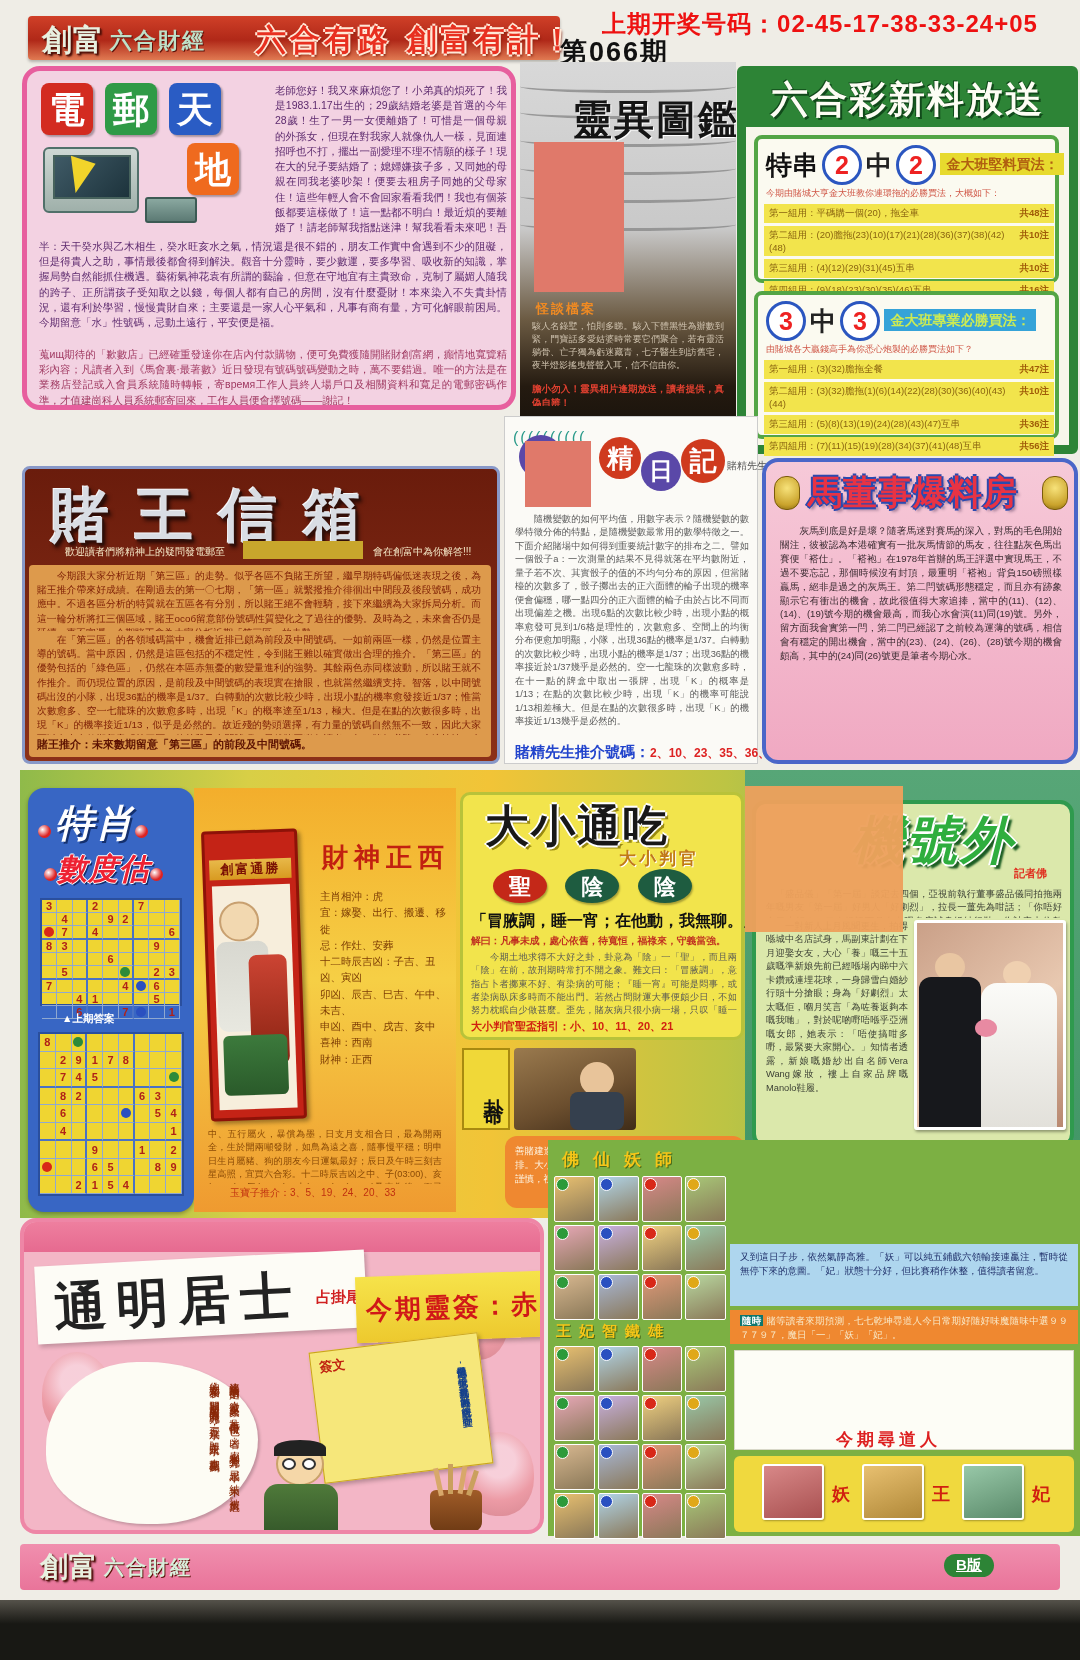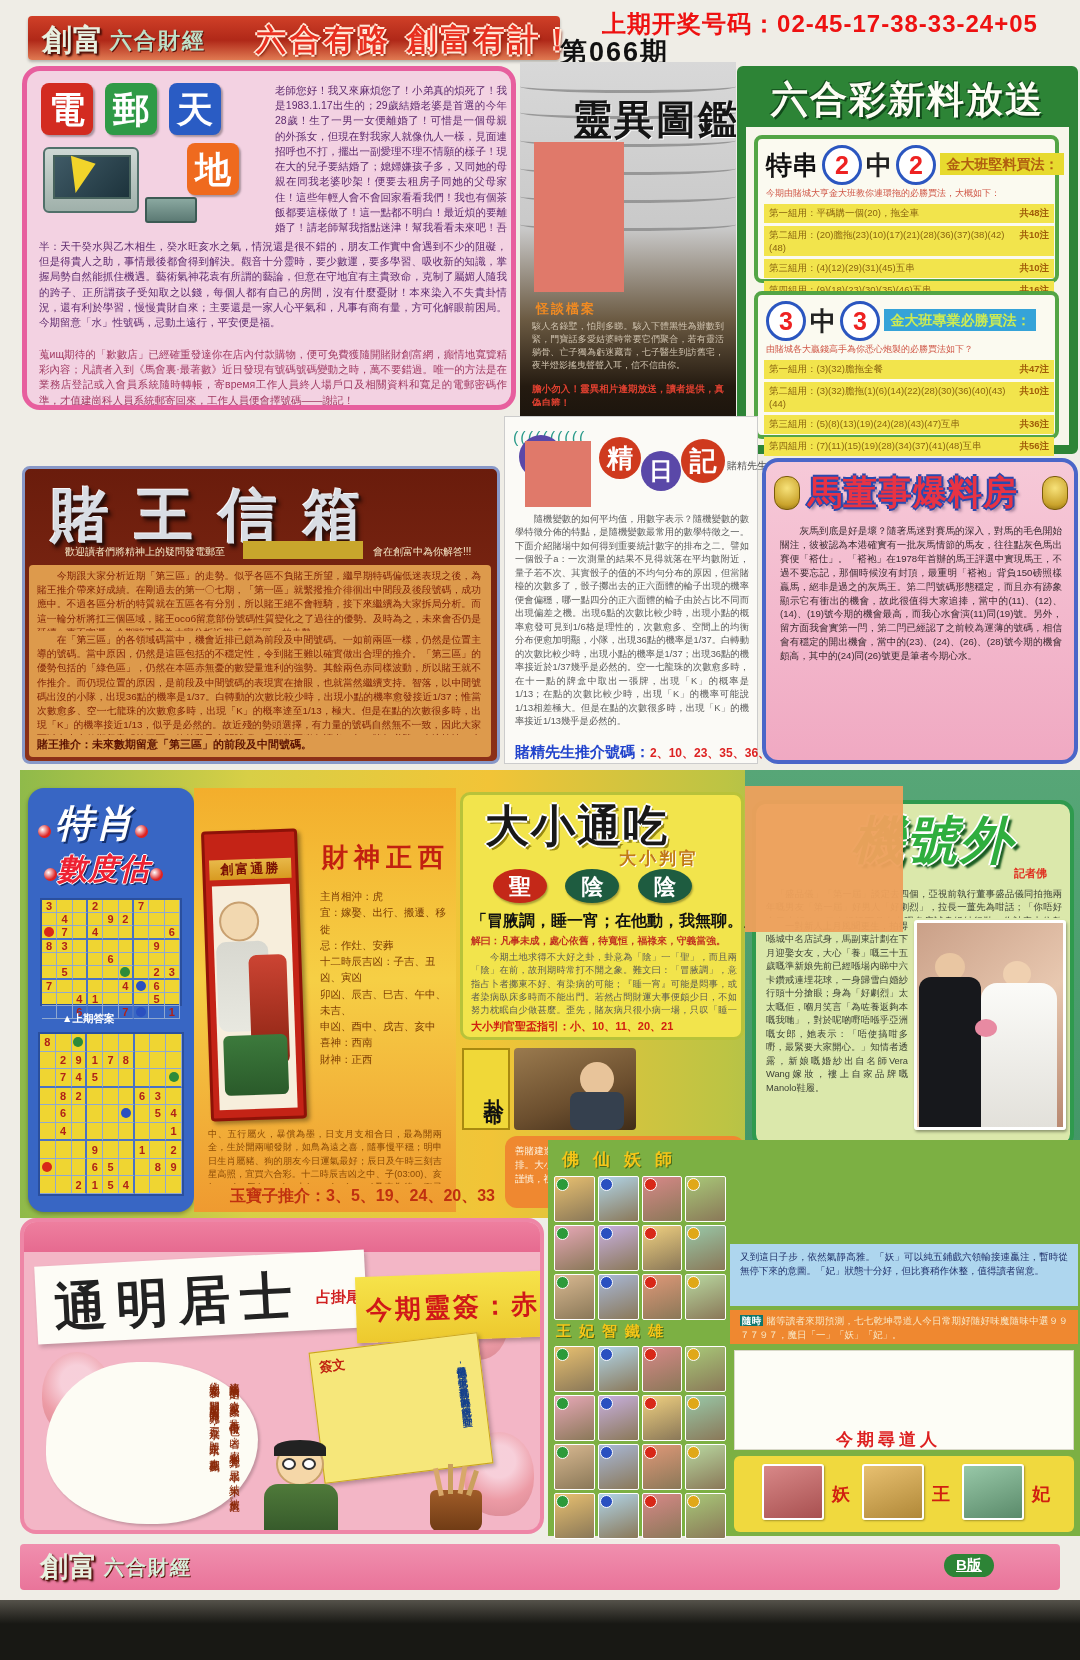--- a/index.html
+++ b/index.html
@@ -84,21 +84,21 @@
   .zans{color:#fff;font-size:10.5px;font-weight:bold;}
 
   
   .almanac{background:linear-gradient(180deg,#f3ae2c,#f6cf45 45%,#ef9a30);}
   .cal{background:#c42316;border:3px solid #8e1208;border-radius:4px;box-shadow:3px 3px 4px rgba(0,0,0,.35);transform:rotate(-2deg);}
   .cal-band{background:linear-gradient(180deg,#e8b94a,#d89a20);color:#7a1004;font-weight:bold;font-size:13px;text-align:center;letter-spacing:2px;}
   .cal-inner{background:#f7eedc;overflow:hidden;}
   .alm-title{font-family:"DejaVu Serif",serif;font-weight:bold;font-size:26px;color:#c22010;letter-spacing:6px;}
   .alm-line{color:#7c3c04;font-size:10.5px;line-height:1.55;}
   .alm-body{color:#8a4a06;font-size:9.2px;}
-  .alm-foot{color:#c03010;font-weight:bold;font-size:16px;}
+  .alm-foot{color:#c03010;font-weight:normal;font-size:10px;}
 
   
   .bigsmall{background:#f2e44c;border:3px solid #b8c23a;border-radius:10px;}
   .bs-title{font-family:"DejaVu Serif",serif;font-weight:bold;font-size:44px;color:#181818;letter-spacing:2px;
     text-shadow:-2px 0 #fff,2px 0 #fff,0 -2px #fff,0 2px #fff,3px 3px 0 #9a8a10;}
   .bs-sub{font-weight:bold;font-size:17px;color:#c07818;text-shadow:1px 1px 0 #fff;letter-spacing:3px;}
   .oval{display:inline-block;width:54px;height:34px;border-radius:50%;color:#fff;font-weight:bold;font-size:22px;line-height:34px;text-align:center;font-family:"DejaVu Serif",serif;box-shadow:1px 2px 2px rgba(0,0,0,.3);}
   .ov-red{background:#c42818;} .ov-grn{background:#1e5c40;}
   .bs-quote{font-family:"DejaVu Serif",serif;font-weight:bold;font-size:16px;color:#111;}
   .bs-jie{color:#c03020;font-weight:bold;font-size:9.8px;}

